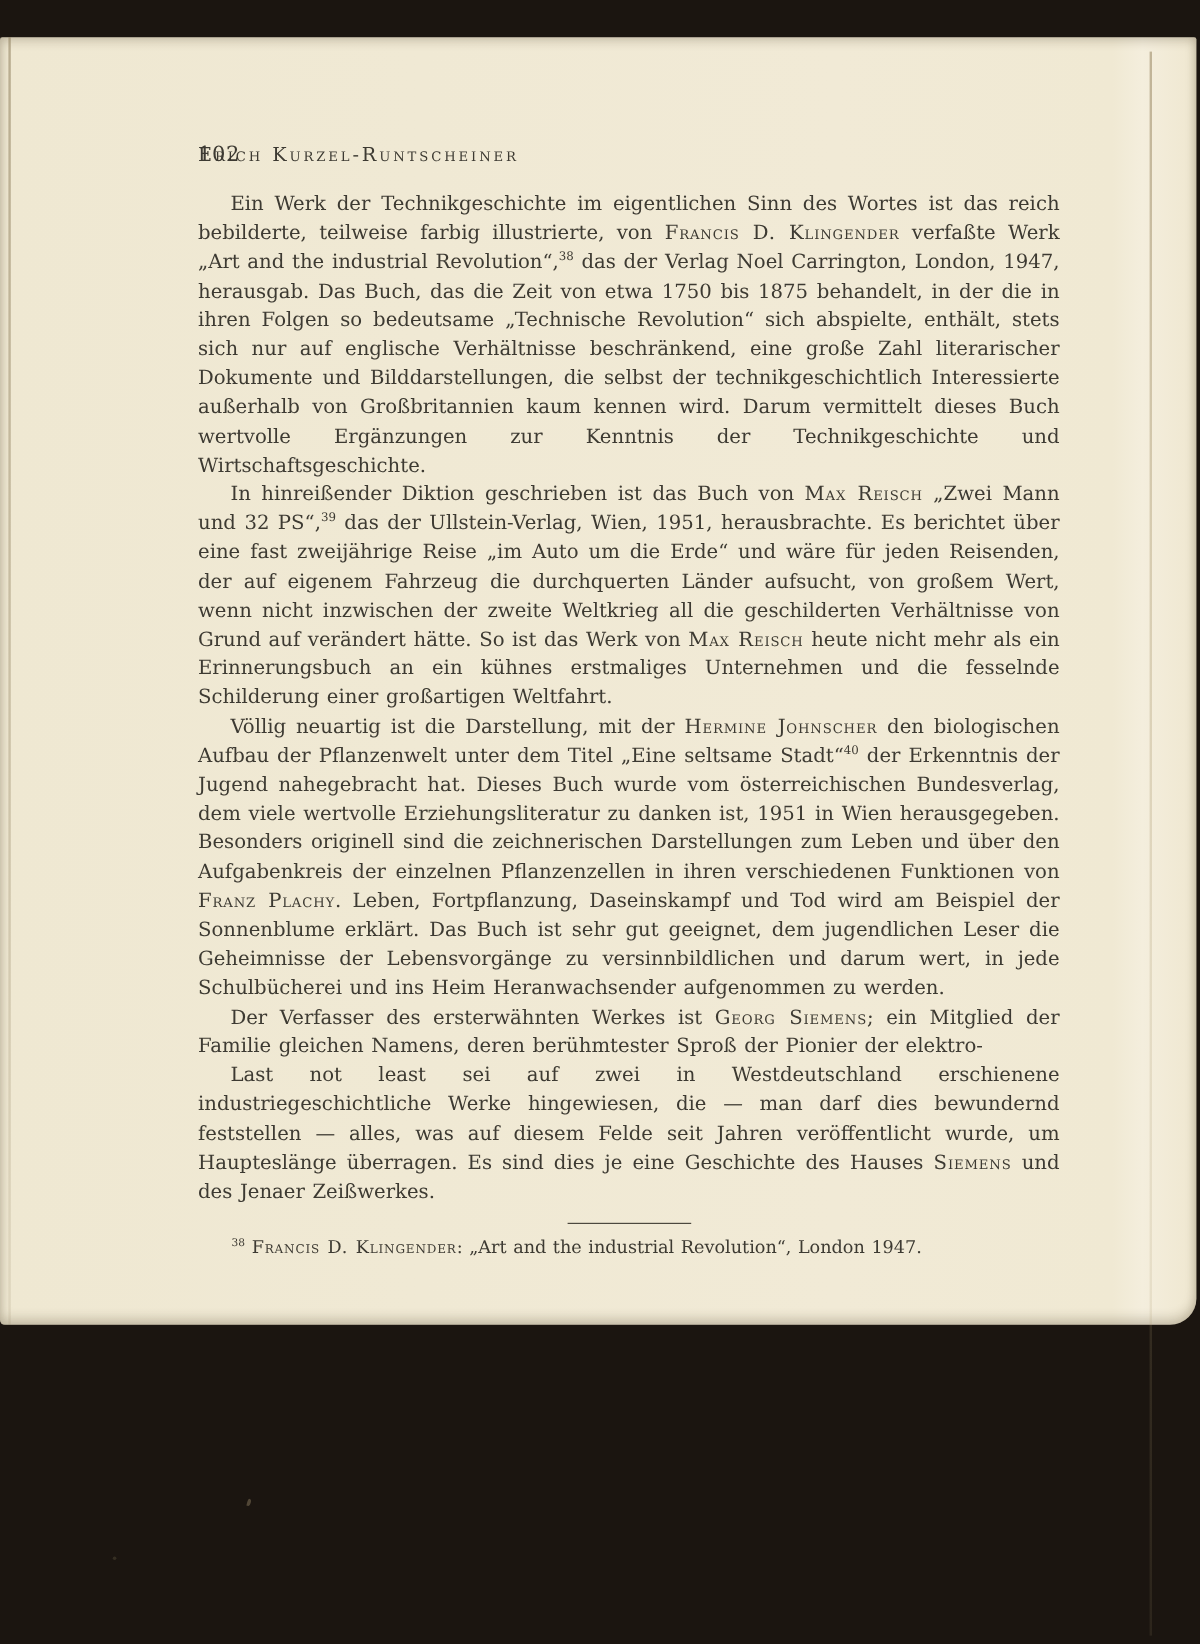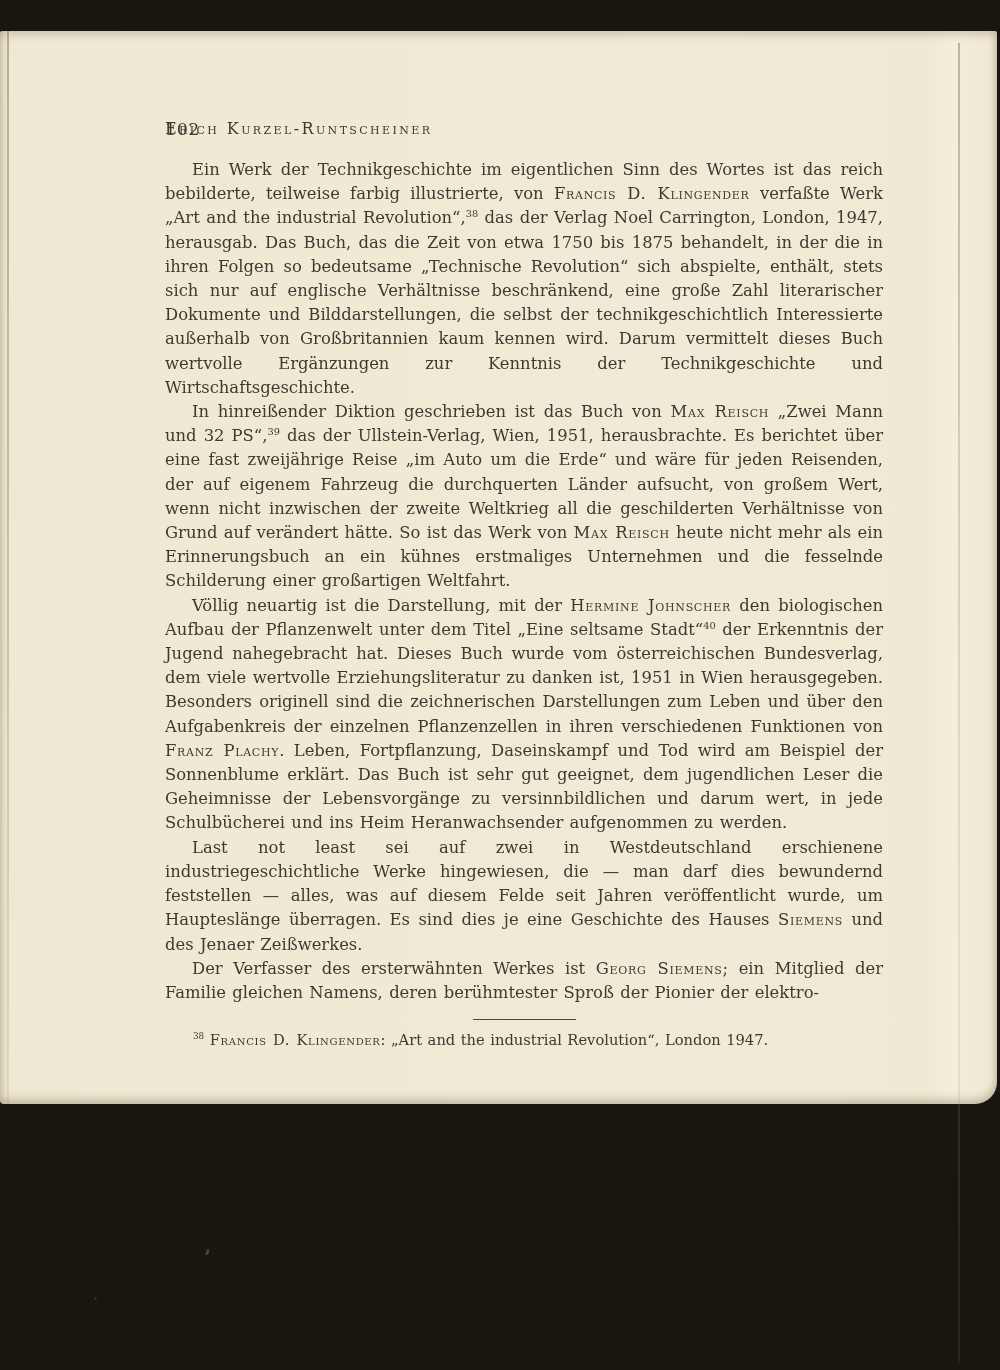--- a/index.html
+++ b/index.html
@@ -96,22 +96,22 @@
   <div class="content">
     <div class="header">
       <span class="page-number">102</span>
       <div class="running-title">Erich Kurzel-Runtscheiner</div>
     </div>
 
     <div class="body-text" id="body-text">
         <p class="indent">Ein Werk der Technikgeschichte im eigentlichen Sinn des Wortes ist das reich bebilderte, teilweise farbig illustrierte, von <span class="sc">Francis D. Klingender</span> verfaßte Werk „Art and the industrial Revolution“,<sup>38</sup> das der Verlag Noel Carrington, London, 1947, herausgab. Das Buch, das die Zeit von etwa 1750 bis 1875 behandelt, in der die in ihren Folgen so bedeutsame „Technische Revolution“ sich abspielte, enthält, stets sich nur auf englische Verhältnisse beschränkend, eine große Zahl literarischer Dokumente und Bilddarstellungen, die selbst der technikgeschichtlich Interessierte außerhalb von Großbritannien kaum kennen wird. Darum vermittelt dieses Buch wertvolle Ergänzungen zur Kenntnis der Technikgeschichte und Wirtschaftsgeschichte.</p>
         <p class="indent">In hinreißender Diktion geschrieben ist das Buch von <span class="sc">Max Reisch</span> „Zwei Mann und 32 PS“,<sup>39</sup> das der Ullstein-Verlag, Wien, 1951, herausbrachte. Es berichtet über eine fast zweijährige Reise „im Auto um die Erde“ und wäre für jeden Reisenden, der auf eigenem Fahrzeug die durchquerten Länder aufsucht, von großem Wert, wenn nicht inzwischen der zweite Weltkrieg all die geschilderten Verhältnisse von Grund auf verändert hätte. So ist das Werk von <span class="sc">Max Reisch</span> heute nicht mehr als ein Erinnerungsbuch an ein kühnes erstmaliges Unternehmen und die fesselnde Schilderung einer großartigen Weltfahrt.</p>
         <p class="indent">Völlig neuartig ist die Darstellung, mit der <span class="sc">Hermine Johnscher</span> den biologischen Aufbau der Pflanzenwelt unter dem Titel „Eine seltsame Stadt“<sup>40</sup> der Erkenntnis der Jugend nahegebracht hat. Dieses Buch wurde vom österreichischen Bundesverlag, dem viele wertvolle Erziehungsliteratur zu danken ist, 1951 in Wien herausgegeben. Besonders originell sind die zeichnerischen Darstellungen zum Leben und über den Aufgabenkreis der einzelnen Pflanzenzellen in ihren verschiedenen Funktionen von <span class="sc">Franz Plachy</span>. Leben, Fortpflanzung, Daseinskampf und Tod wird am Beispiel der Sonnenblume erklärt. Das Buch ist sehr gut geeignet, dem jugendlichen Leser die Geheimnisse der Lebensvorgänge zu versinnbildlichen und darum wert, in jede Schulbücherei und ins Heim Heranwachsender aufgenommen zu werden.</p>
+        <p class="indent">Der Verfasser des ersterwähnten Werkes ist <span class="sc">Georg Siemens</span>; ein Mitglied der Familie gleichen Namens, deren berühmtester Sproß der Pionier der elektro-</p>
         <p class="indent">Last not least sei auf zwei in Westdeutschland erschienene industriegeschichtliche Werke hingewiesen, die — man darf dies bewundernd feststellen — alles, was auf diesem Felde seit Jahren veröffentlicht wurde, um Haupteslänge überragen. Es sind dies je eine Geschichte des Hauses <span class="sc">Siemens</span> und des Jenaer Zeißwerkes.</p>
-        <p class="indent">Der Verfasser des ersterwähnten Werkes ist <span class="sc">Georg Siemens</span>; ein Mitglied der Familie gleichen Namens, deren berühmtester Sproß der Pionier der elektro-</p>
       </div>
 
     <hr class="fn-rule">
 
     <div class="footnotes" id="footnotes">
         <p><sup>38</sup> <span class="sc">Francis D. Klingender</span>: „Art and the industrial Revolution“, London 1947.</p>
       </div>
   </div>
 
   <div class="speck speck-1"></div>

